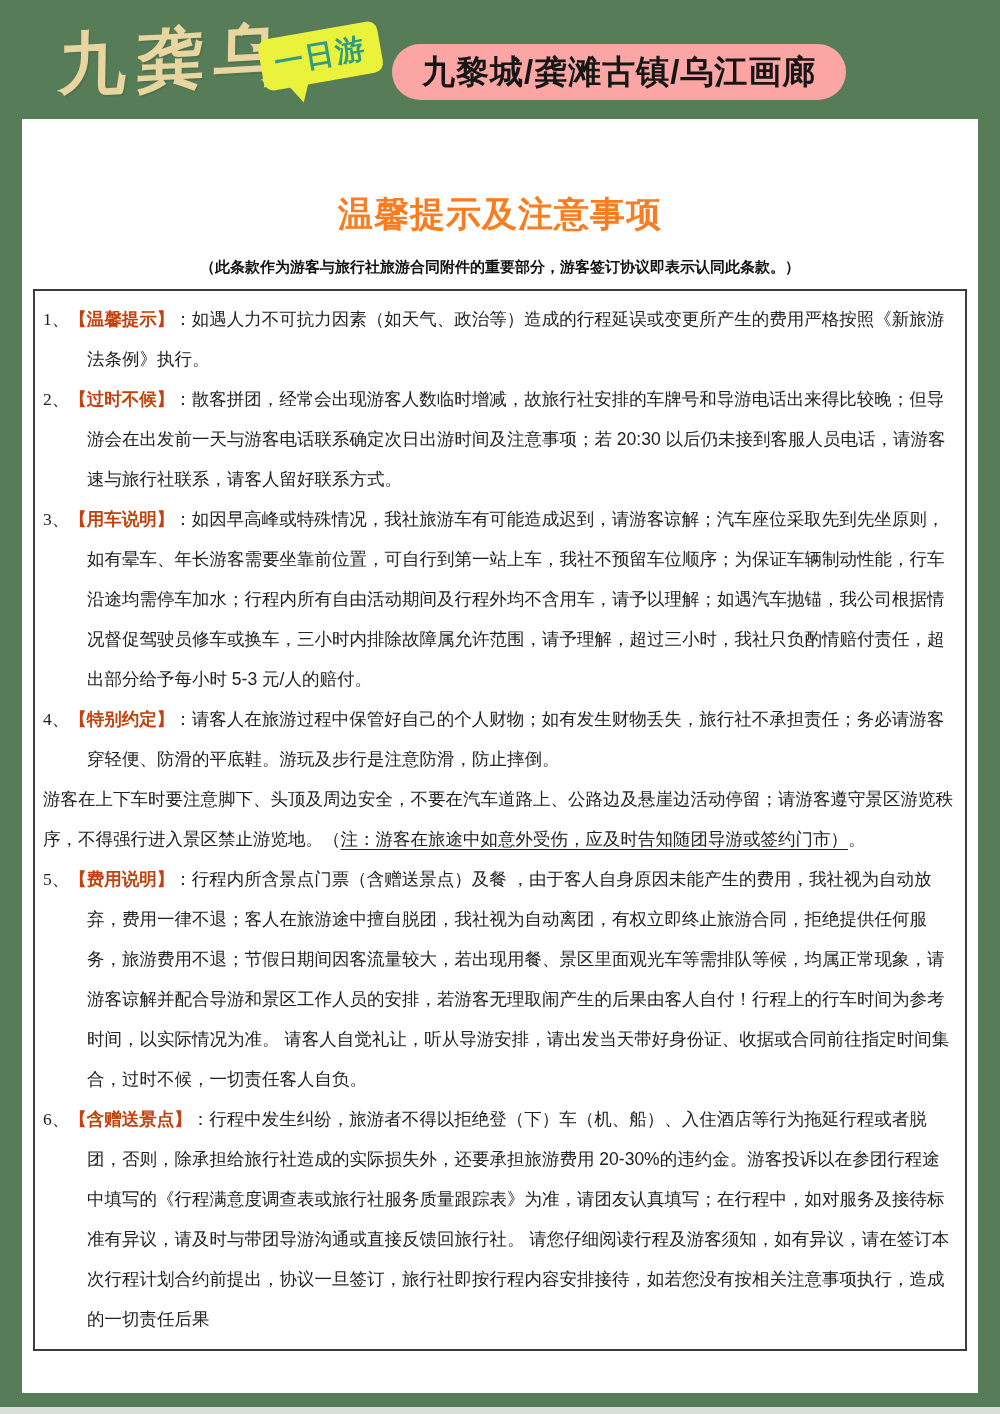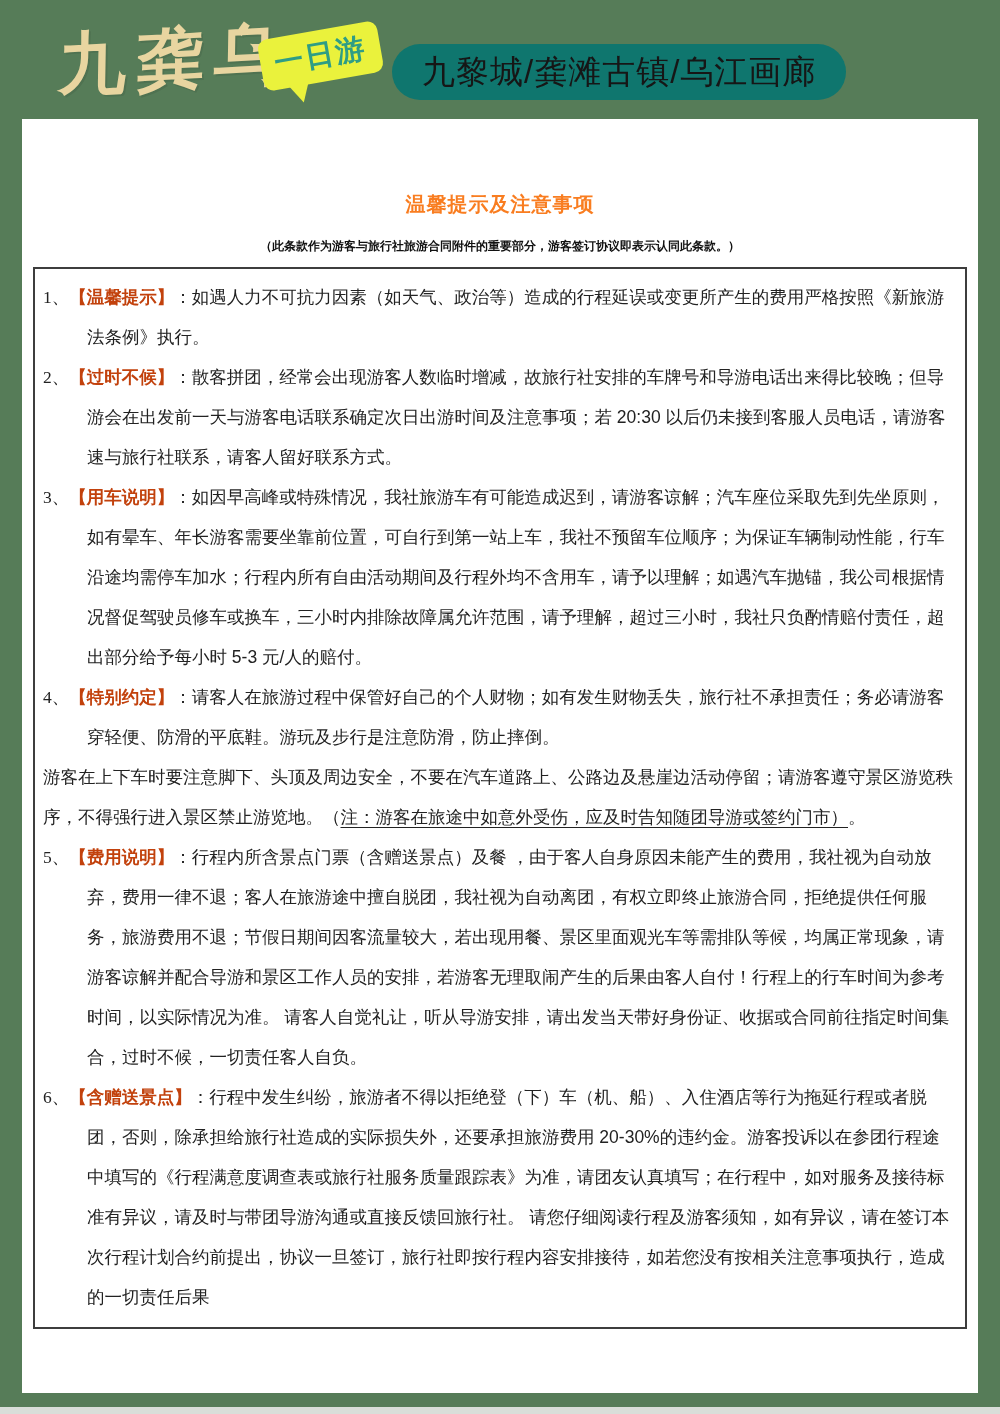--- a/index.html
+++ b/index.html
@@ -39,44 +39,44 @@
     width:0; height:0;
     border-left:16px solid transparent;
     border-right:4px solid transparent;
     border-top:19px solid #eaf23c;
     transform:skewX(-12deg);
   }
   .route-pill {
     position:absolute; left:392px; top:44px;
     height:56px; line-height:56px;
     padding:0 30px;
-    background:#0f766e;
+    background:#fca5a5;
     border-radius:28px;
-    font-size:33px; font-weight:normal;
+    font-size:33px; font-weight:bold;
     color:#161616;
     letter-spacing:1px;
     white-space:nowrap;
   }
   
   .card {
     position:absolute; left:22px; top:119px;
     width:956px; height:1274px;
     background:#ffffff;
   }
   .doc-title {
     margin-top:72px;
     text-align:center;
-    font-size:20px; font-weight:bold;
+    font-size:35px; font-weight:bold;
     color:#f97d20;
     letter-spacing:1px;
   }
   .doc-subtitle {
     margin-top:20px;
     text-align:center;
-    font-size:12px; font-weight:bold;
+    font-size:15px; font-weight:bold;
     color:#111111;
   }
   .terms-box {
     margin:12px auto 0 auto;
     width:934px;
     border:2px solid #3d3d3d;
     padding:8px 8px 10px 8px;
     font-size:17.5px;
     line-height:40px;
     color:#222222;

